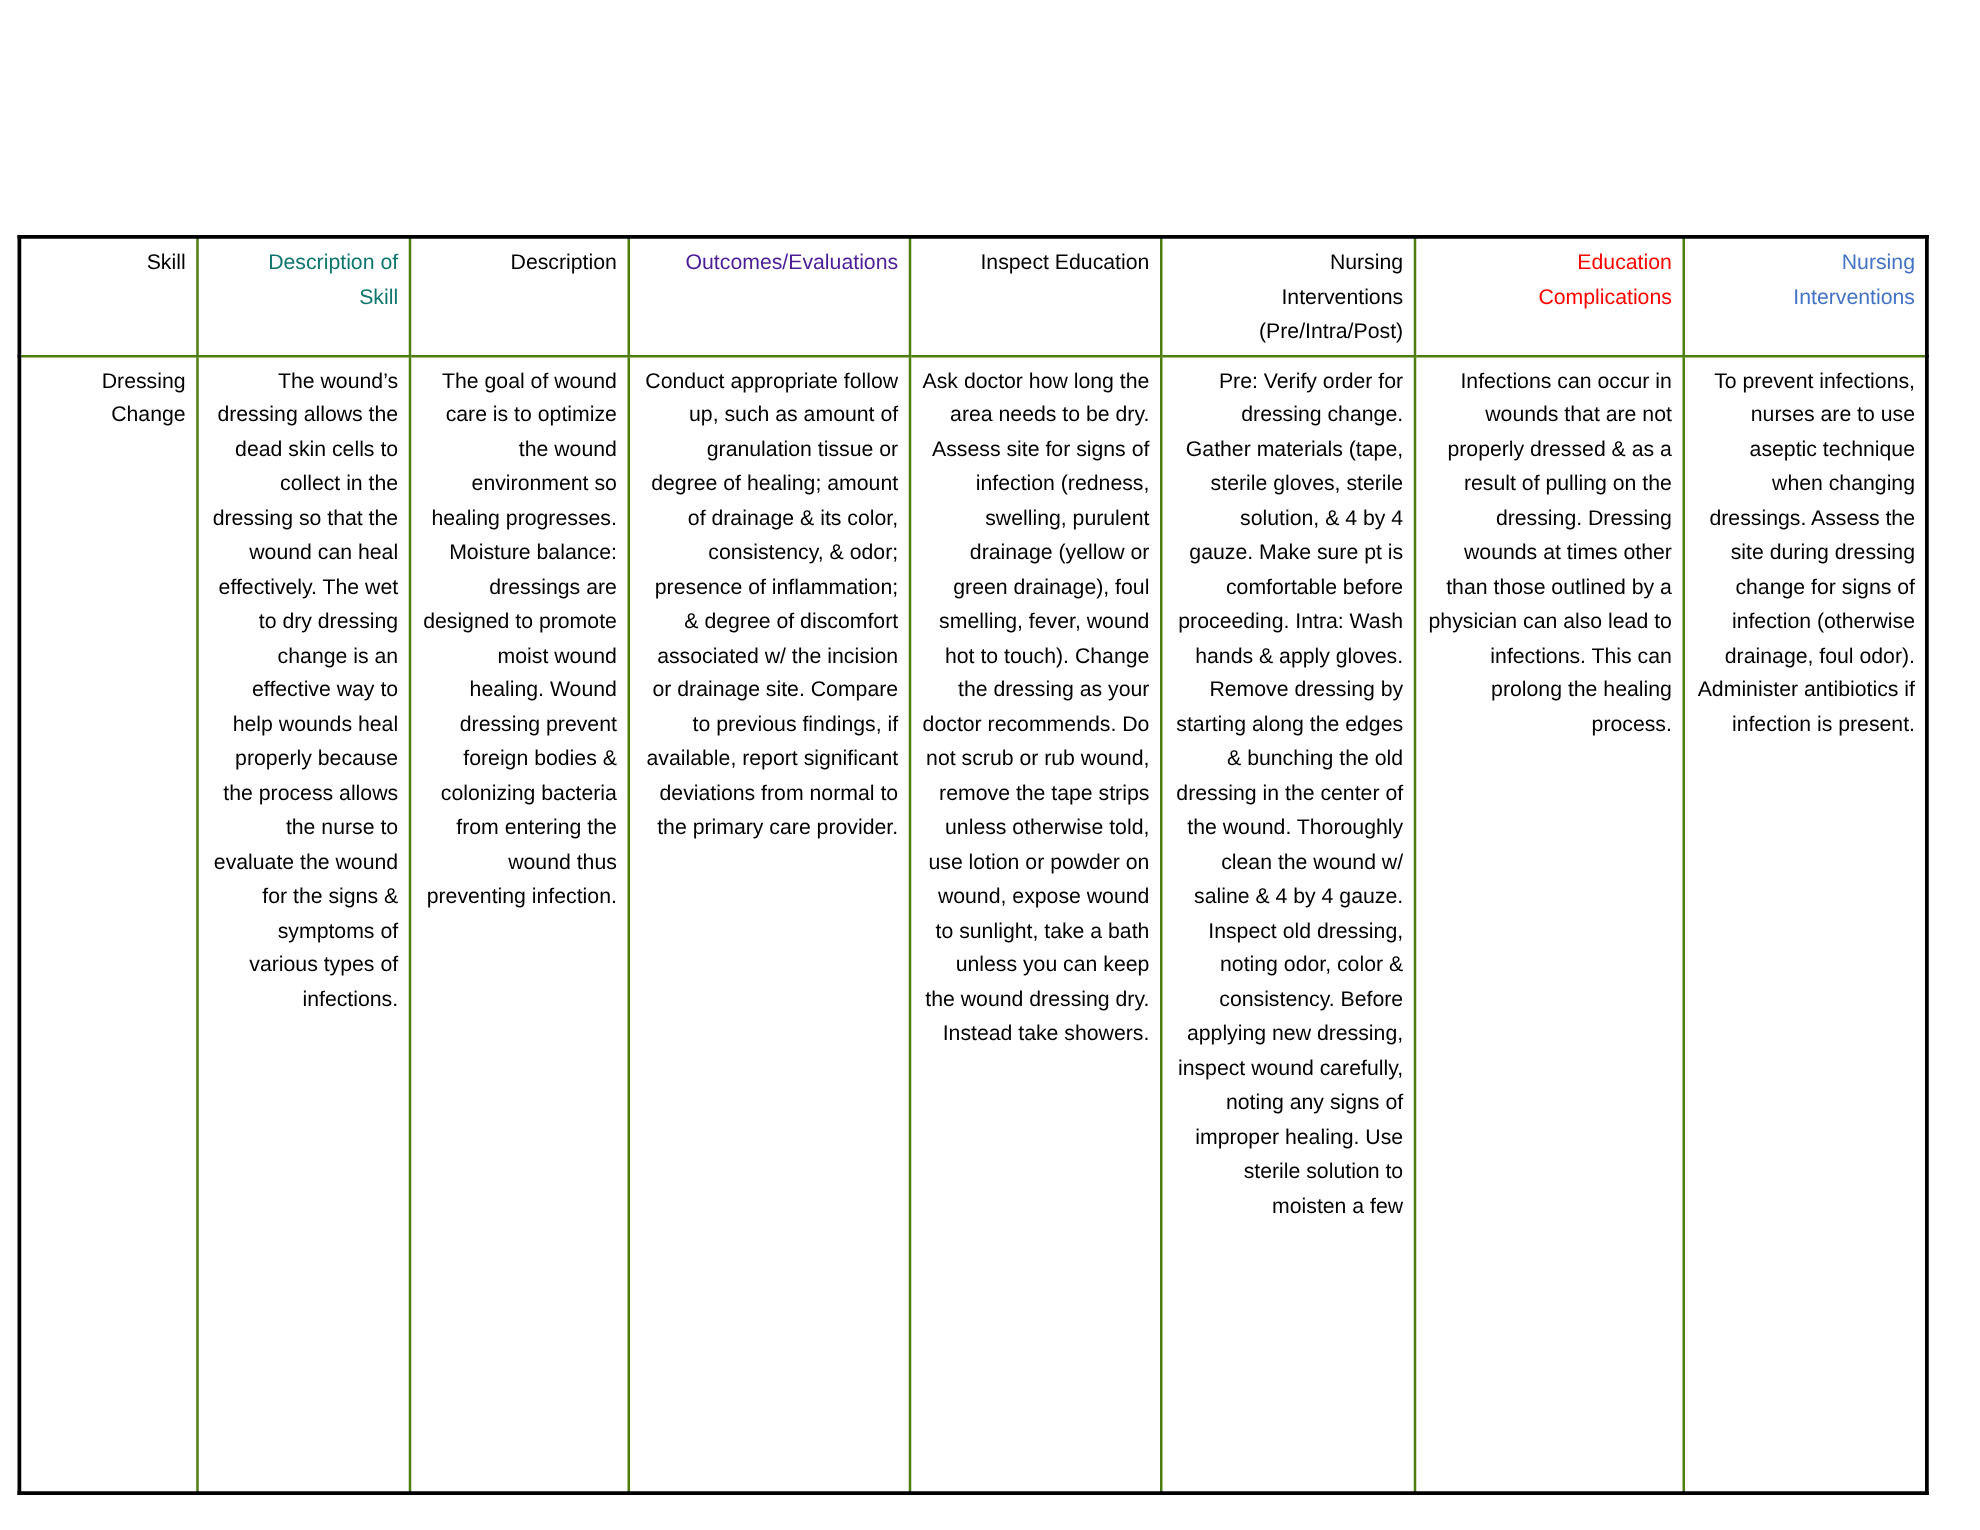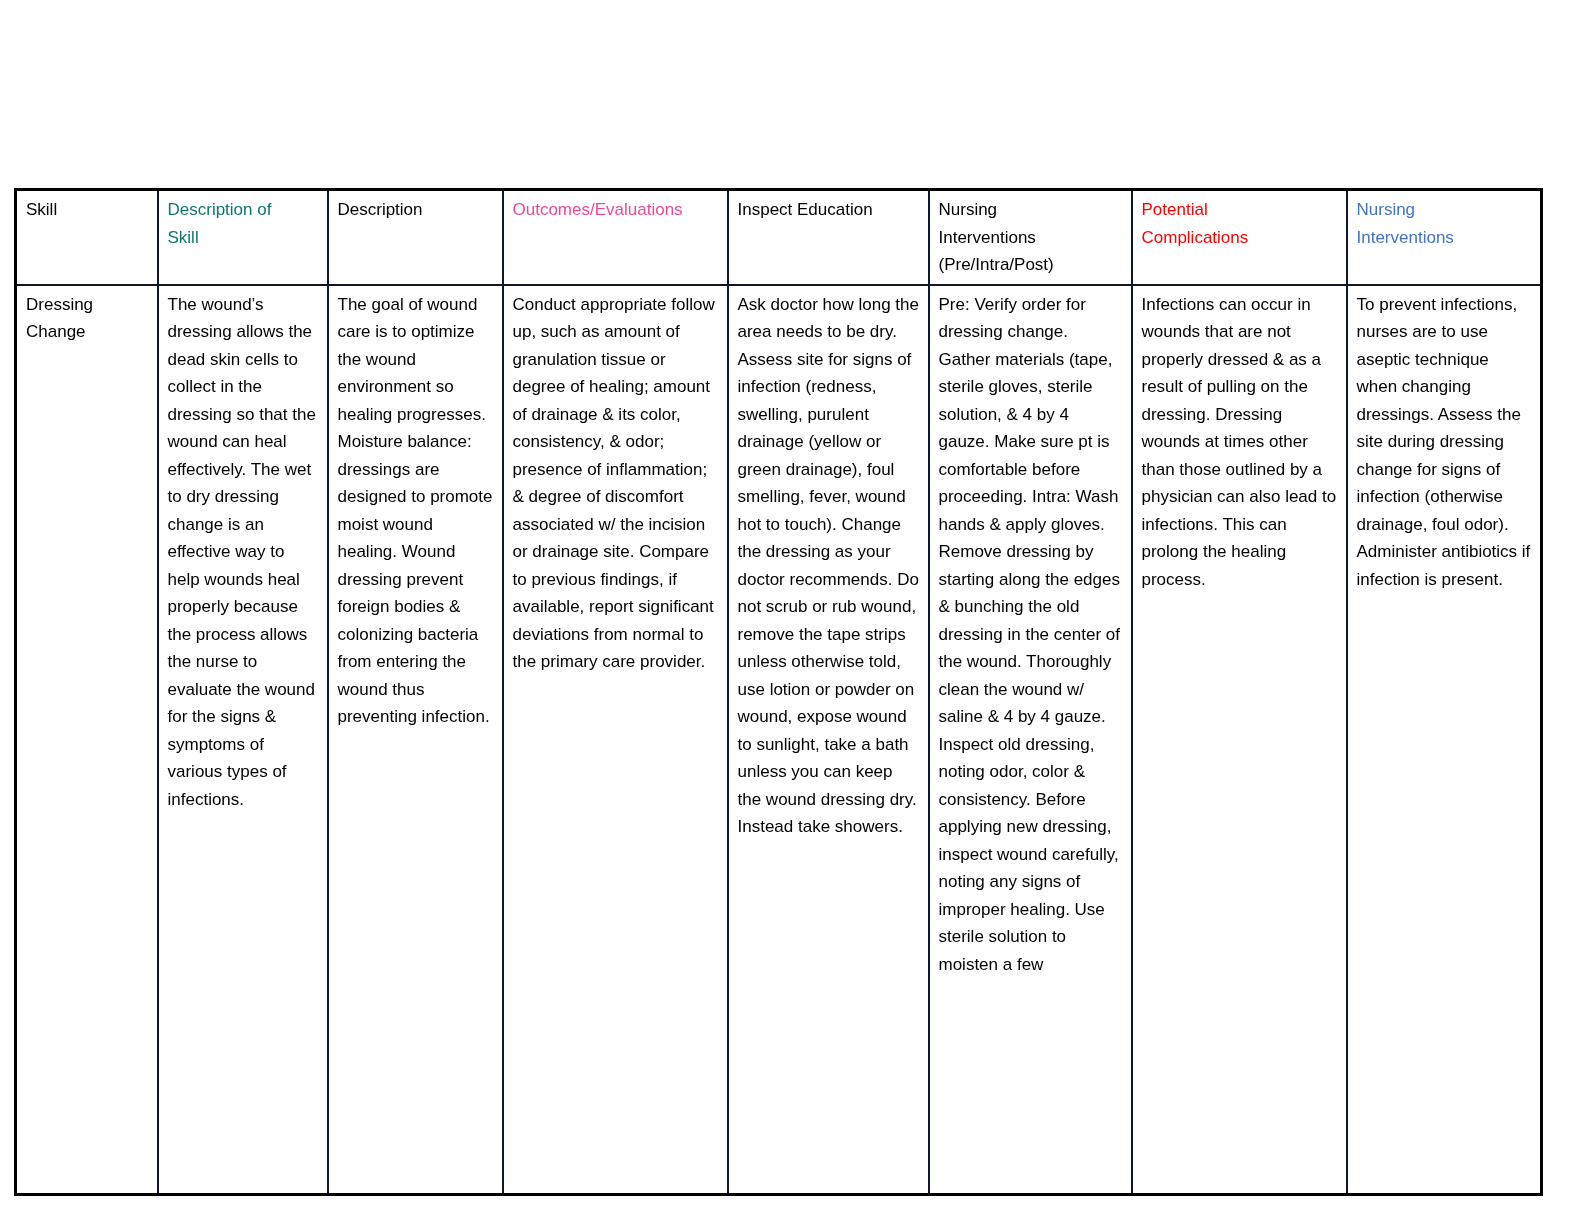--- a/index.html
+++ b/index.html
@@ -22,23 +22,23 @@
     position: absolute;
     left: 14px;
     top: 188px;
     border-collapse: collapse;
     table-layout: fixed;
     width: 1526px;
     background: #ffffff;
   }
   table.skills-table th,
   table.skills-table td {
-    border: 2px solid #0f172a;
+    border: 2px solid #4d7c0f;
     vertical-align: top;
-    text-align: left;
+    text-align: right;
     padding: 5px 8px 5px 9px;
     font-size: 17px;
     line-height: 27.5px;
     font-weight: normal;
     overflow: hidden;
     word-wrap: break-word;
   }
   table.skills-table {
     border: 3px solid #000000;
   }
@@ -67,26 +67,26 @@
       <col style="width:203px">
       <col style="width:215px">
       <col style="width:195px">
     </colgroup>
     <thead>
       <tr>
         <th style="color: rgb(0, 0, 0);">Skill</th>
         <th style="color: #0f766e;">Description of
 Skill</th>
         <th style="color: rgb(0, 0, 0);">Description</th>
-        <th style="color: #ec4899;">Outcomes/Evaluations</th>
+        <th style="color: #4c1d95;">Outcomes/Evaluations</th>
         <th style="color: rgb(0, 0, 0);">Inspect Education</th>
         <th style="color: rgb(0, 0, 0);">Nursing
 Interventions
 (Pre/Intra/Post)</th>
-        <th style="color: rgb(255, 0, 0);">Potential
+        <th style="color: rgb(255, 0, 0);">Education
 Complications</th>
         <th style="color: rgb(68, 114, 196);">Nursing
 Interventions</th>
       </tr>
     </thead>
     <tbody>
       <tr class="body-row">
         <td>Dressing Change</td>
         <td>The wound’s dressing allows the dead skin cells to collect in the dressing so that the wound can heal effectively. The wet to dry dressing change is an effective way to help wounds heal properly because the process allows the nurse to evaluate the wound for the signs &amp; symptoms of various types of infections.</td>
         <td>The goal of wound care is to optimize the wound environment so healing progresses. Moisture balance: dressings are designed to promote moist wound healing. Wound dressing prevent foreign bodies &amp; colonizing bacteria from entering the wound thus preventing infection.</td>

